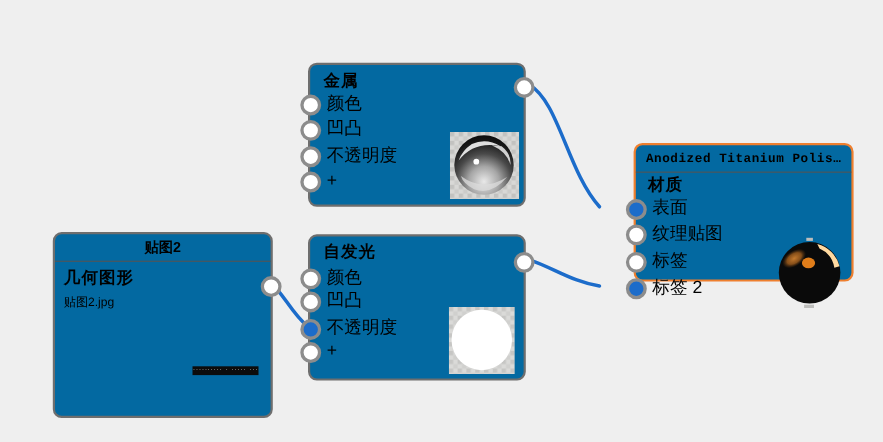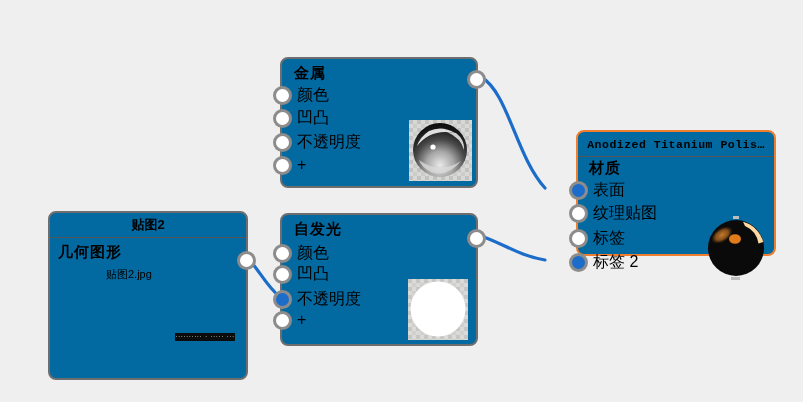--- a/index.html
+++ b/index.html
@@ -38,21 +38,21 @@
     box-sizing:content-box;z-index:10;
   }
   .port.connected{background:#1c6cca;}
   .port.in{left:-9.5px;}
   .port.out{right:-9.5px;}
   .port-label{
     position:absolute;left:15px;
     font-size:16px;line-height:16px;white-space:nowrap;
   }
   .preview{position:absolute;z-index:2;}
-  .filename{position:absolute;font-size:11px;margin-left:48px;}
+  .filename{position:absolute;font-size:11px;}
   .body-title{position:absolute;font-size:15px;font-weight:bold;letter-spacing:1px;}
   .badge{
     position:absolute;background:#0c0c0c;color:#cfcfcf;
     font-size:4.5px;line-height:8px;text-align:center;
     overflow:hidden;white-space:nowrap;
     font-family:"Liberation Mono","DejaVu Sans Mono",monospace;
   }
   svg.wires{position:absolute;inset:0;z-index:5;pointer-events:none;}
   svg.wires path{pointer-events:stroke;}
 </style>

